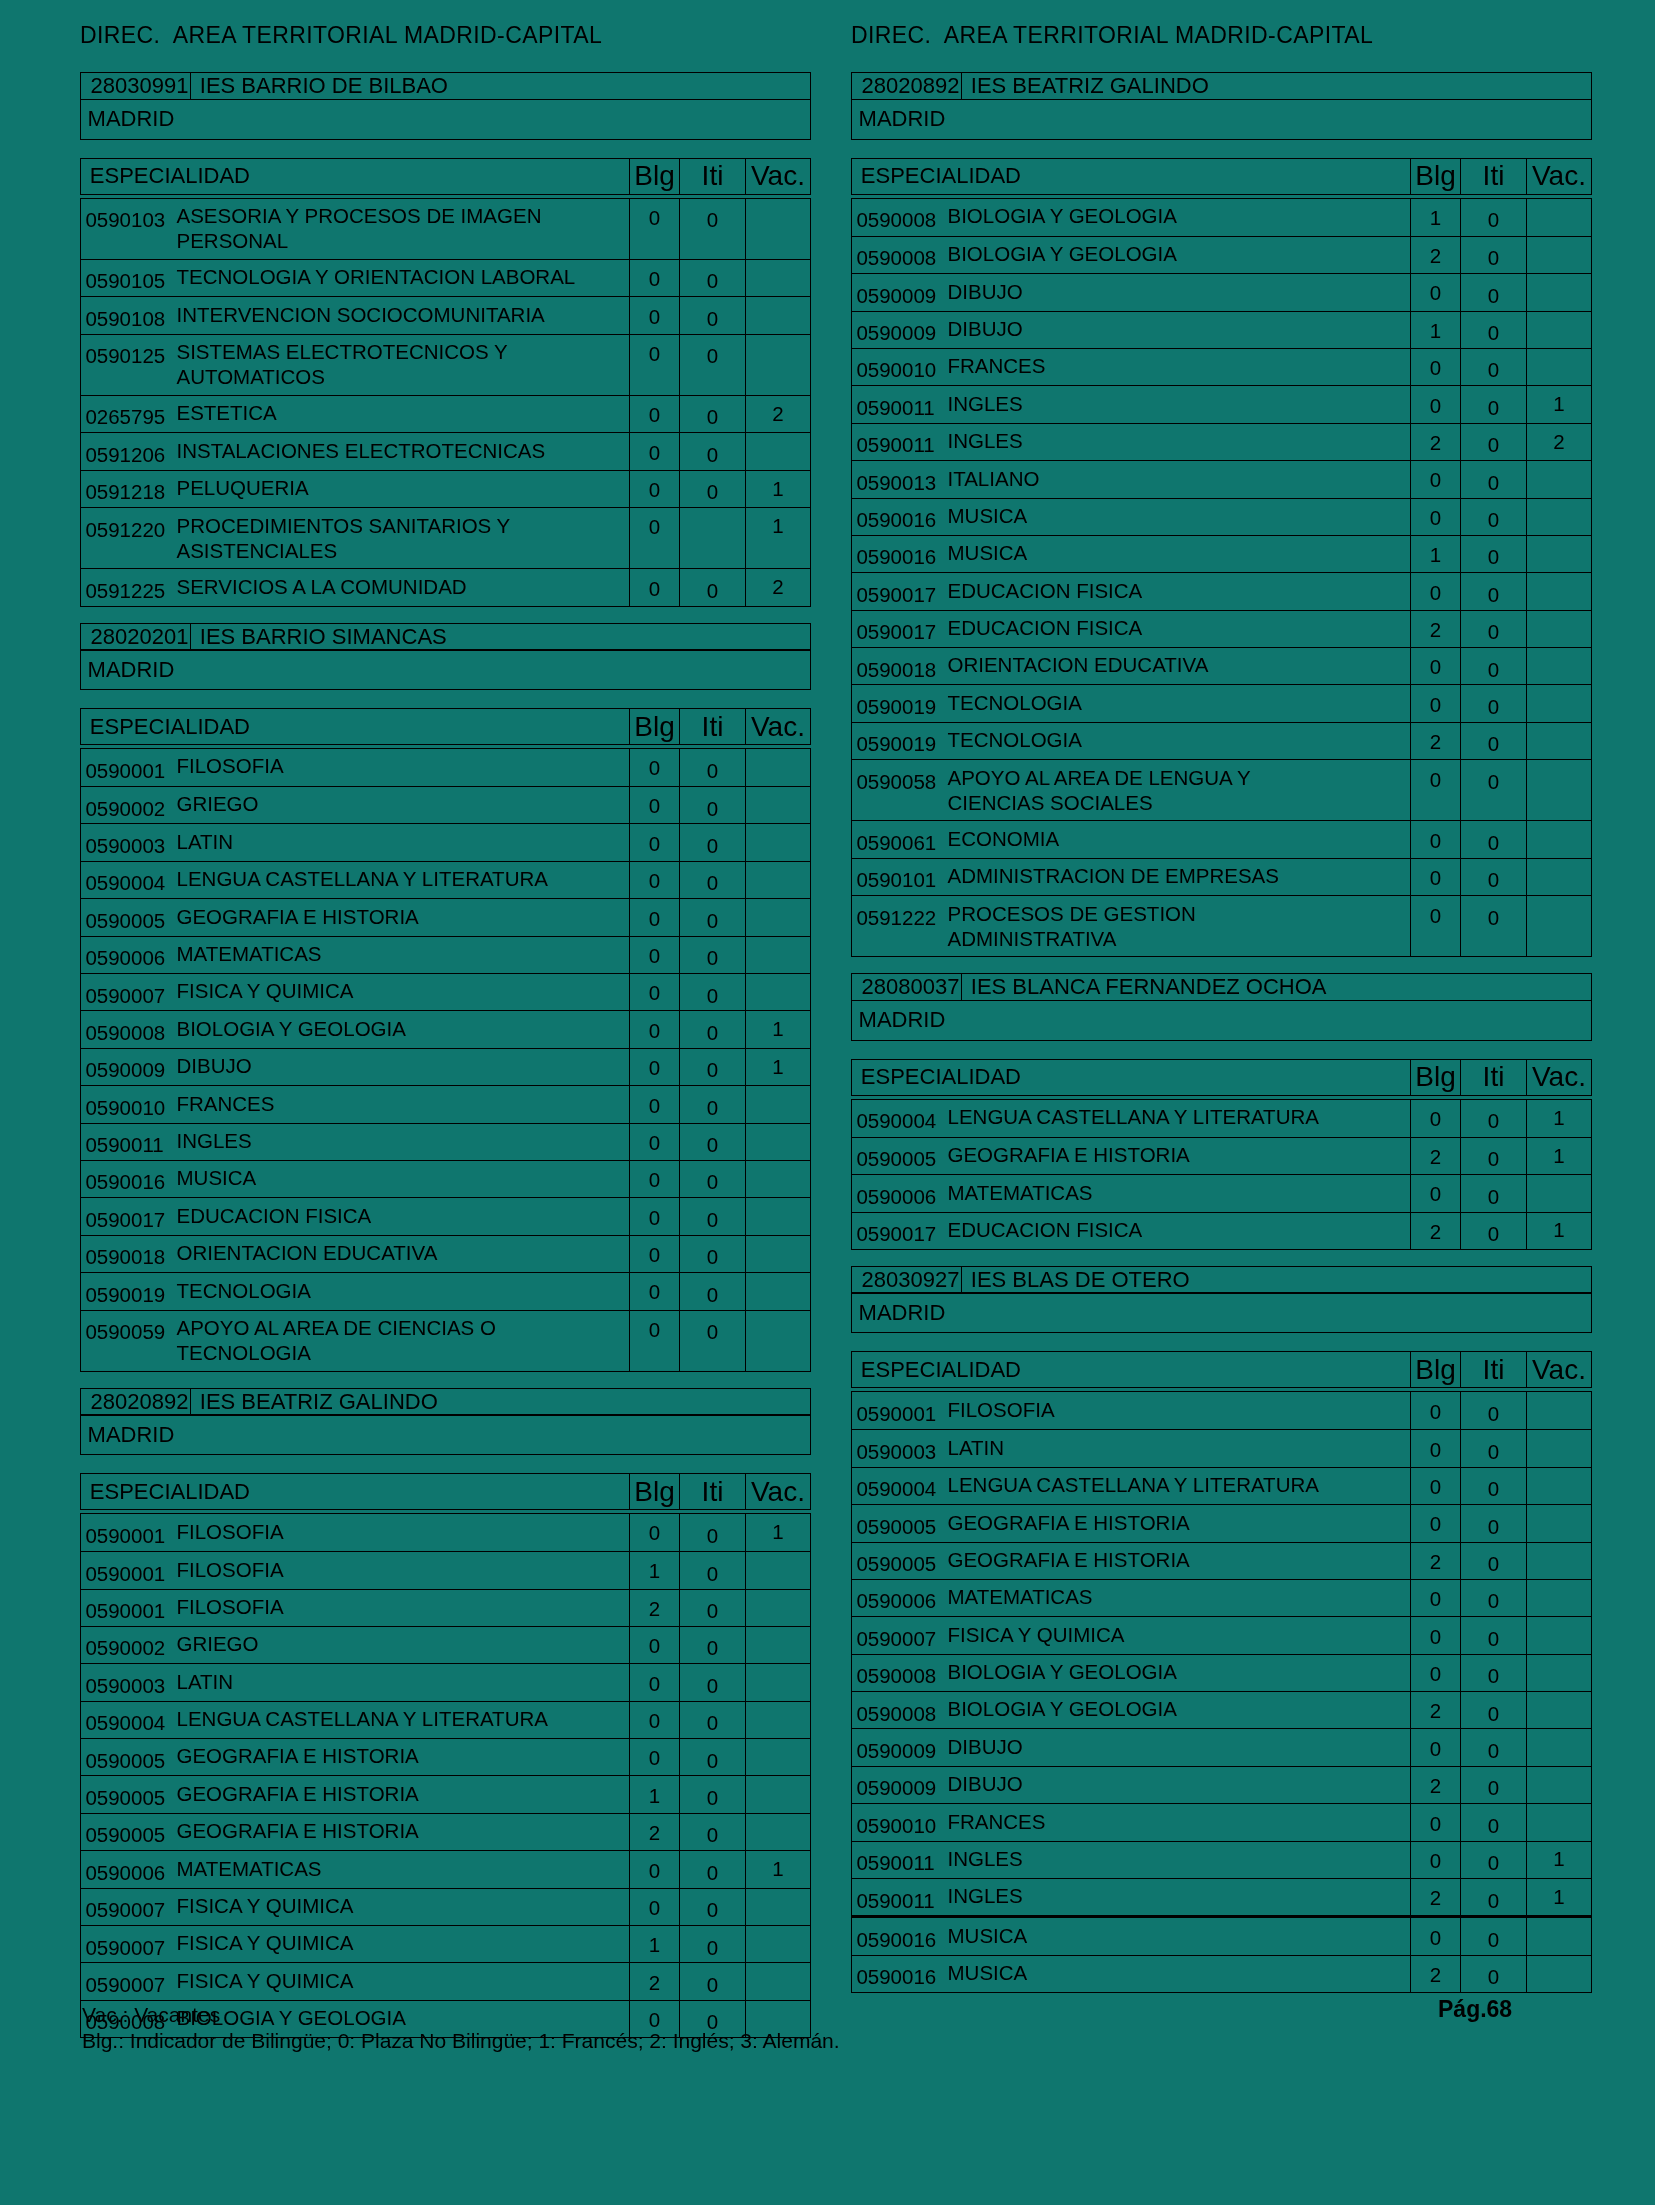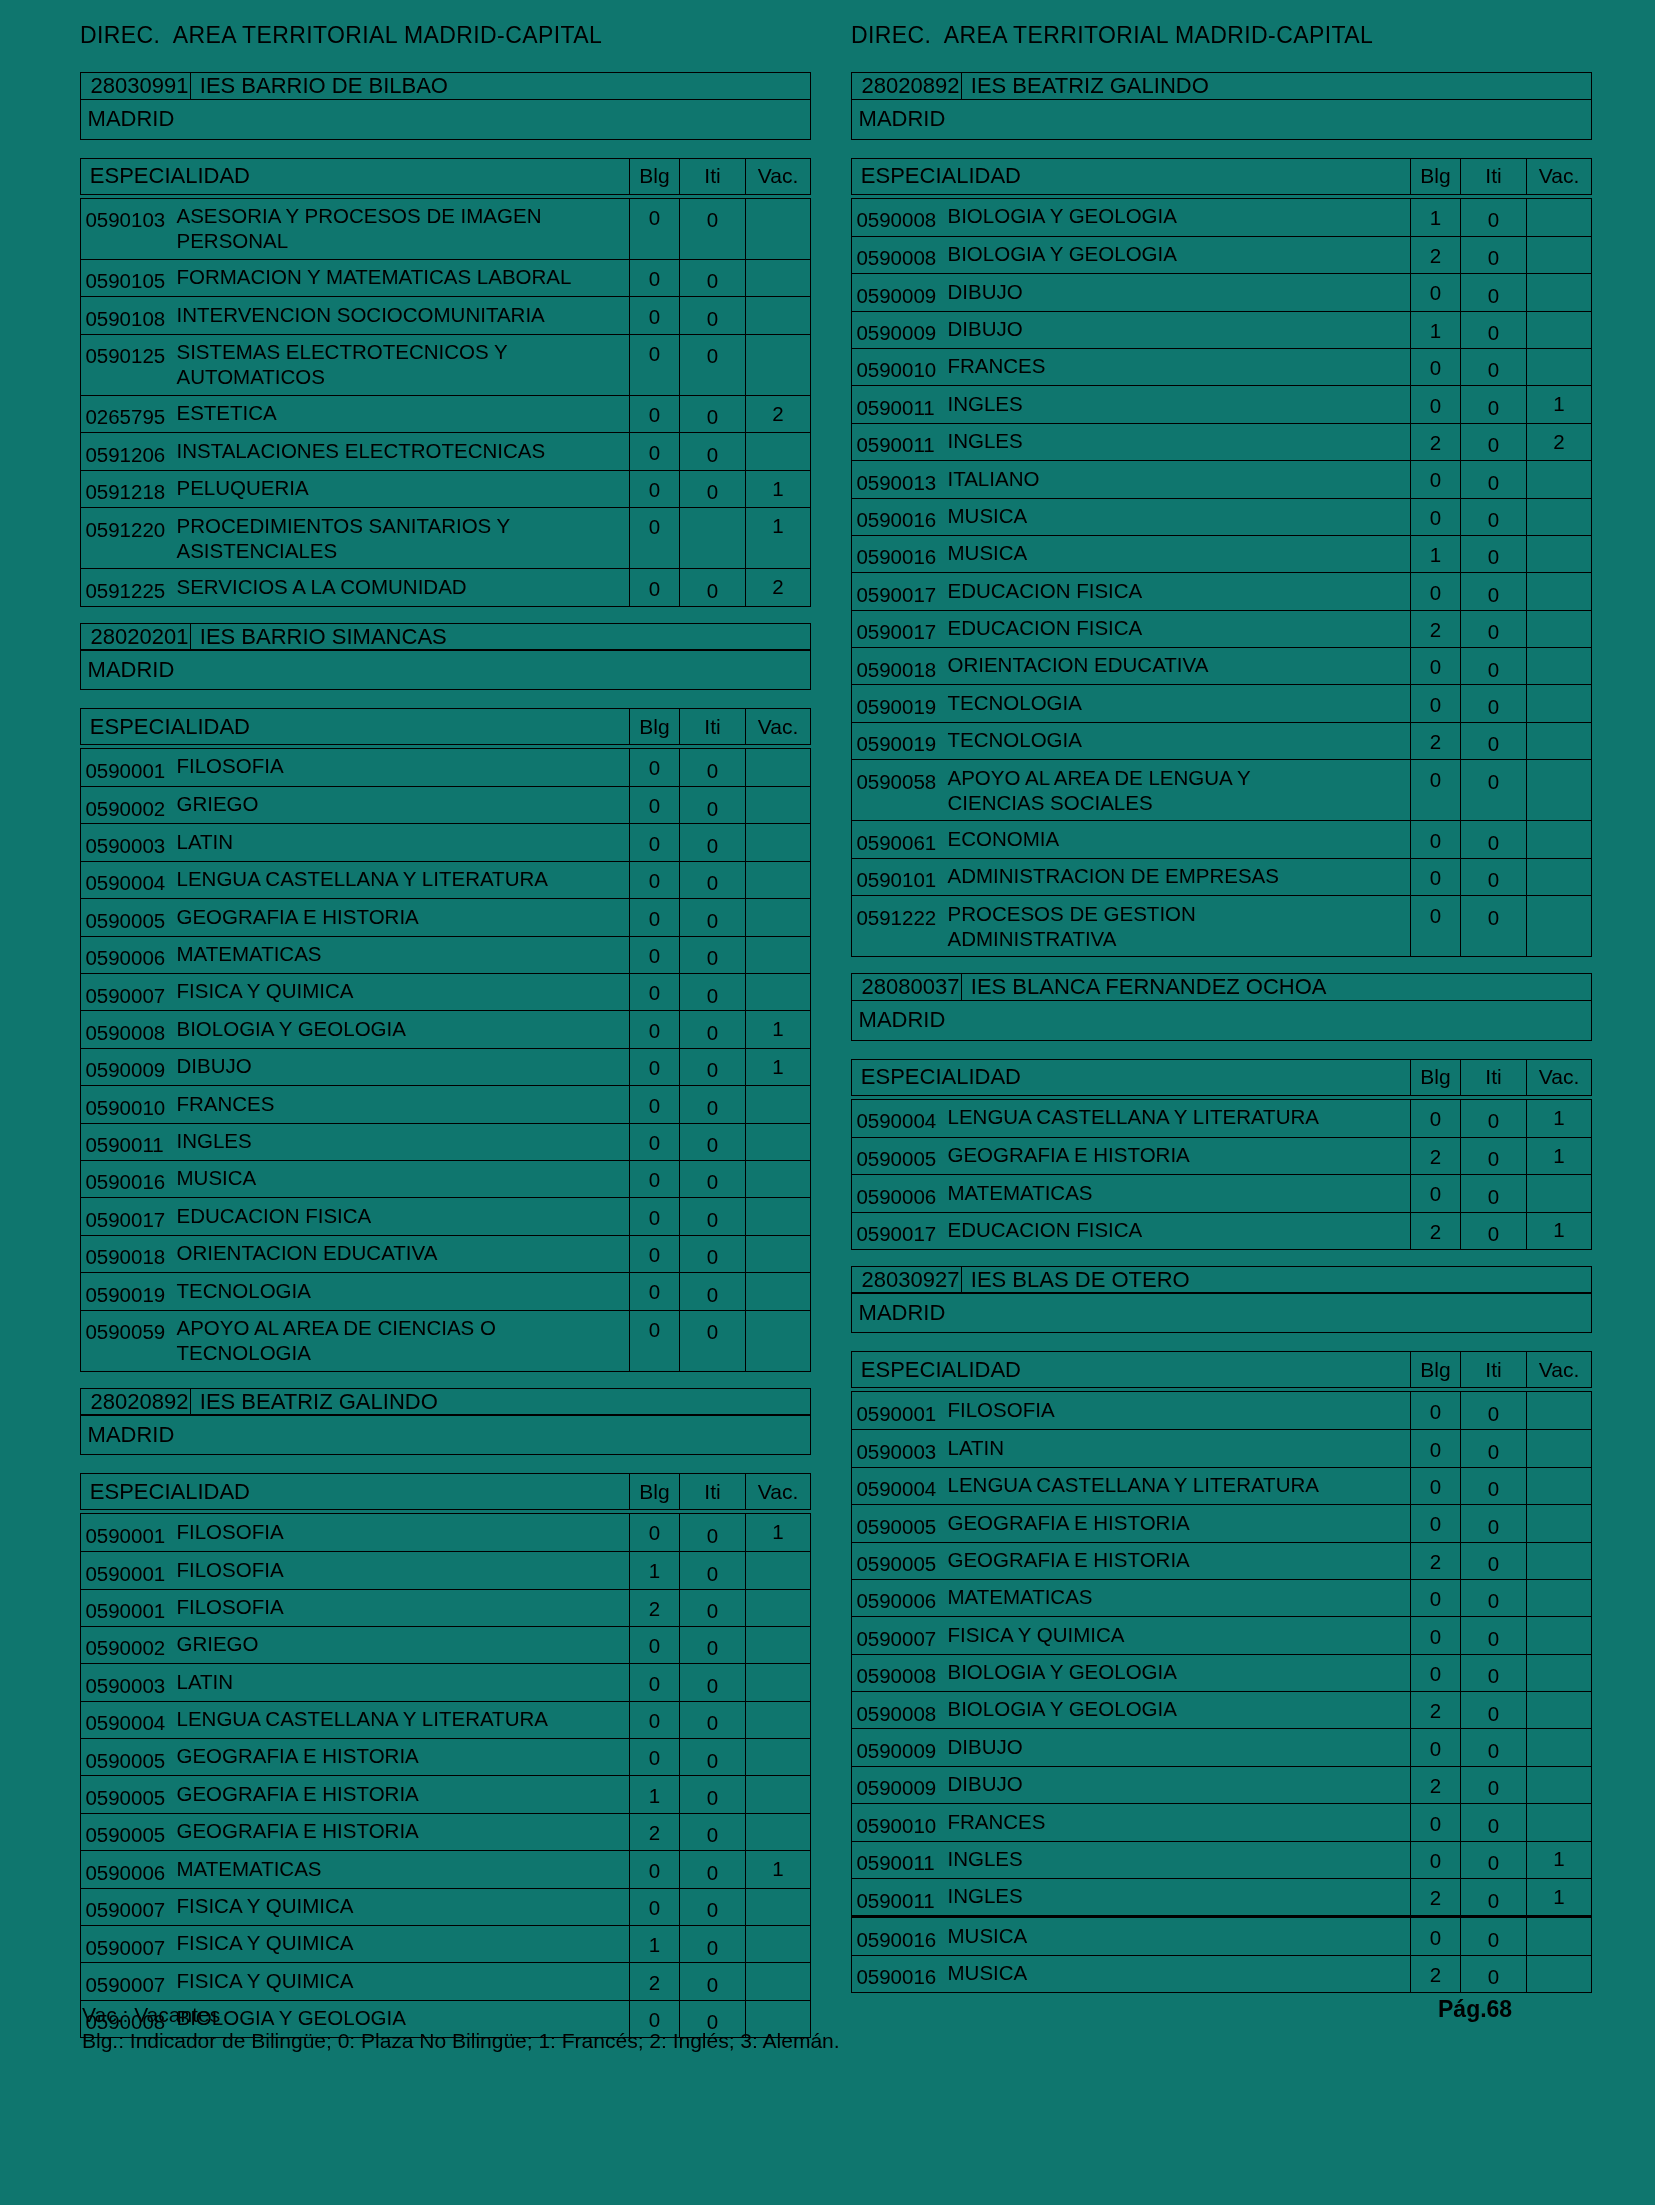--- a/index.html
+++ b/index.html
@@ -61,21 +61,21 @@
     font-size: 22px;
   }
   .spec-header-label {
     flex: 1;
     display: flex; align-items: center;
     padding-left: 8.8px;
     border-right: 1.5px solid #000;
   }
   .hcell {
     display: flex; align-items: center; justify-content: center;
-    font-size: 21px;
+    font-size: 28px;
   }
   .h-blg { width: 50px; border-right: 1.5px solid #000; }
   .h-iti { width: 66px; border-right: 1.5px solid #000; }
   .h-vac { width: 64px; }
   
   .data-table {
     border: 1.5px solid #000;
     margin-top: 2.9px;
   }
   .data-row { display: flex; border-top: 1.5px solid #000; min-height: 37px; }
@@ -152,21 +152,21 @@
 PERSONAL</div>
     </div>
     <div class="ncell cell-blg">0</div>
     <div class="ncell cell-iti">0</div>
     <div class="ncell cell-vac"></div>
   </div>
 
   <div class="data-row">
     <div class="cell-spec">
       <div class="row-code">0590105</div>
-      <div class="row-name">FORMACION Y MATEMATICAS LABORAL</div>
+      <div class="row-name">TECNOLOGIA Y ORIENTACION LABORAL</div>
     </div>
     <div class="ncell cell-blg">0</div>
     <div class="ncell cell-iti">0</div>
     <div class="ncell cell-vac"></div>
   </div>
 
   <div class="data-row">
     <div class="cell-spec">
       <div class="row-code">0590108</div>
       <div class="row-name">INTERVENCION SOCIOCOMUNITARIA</div>

